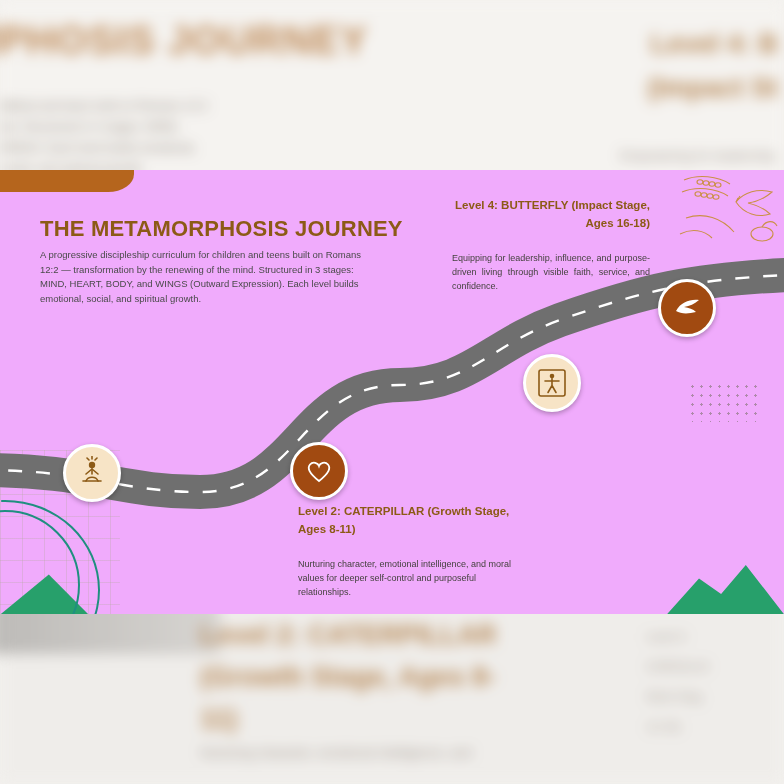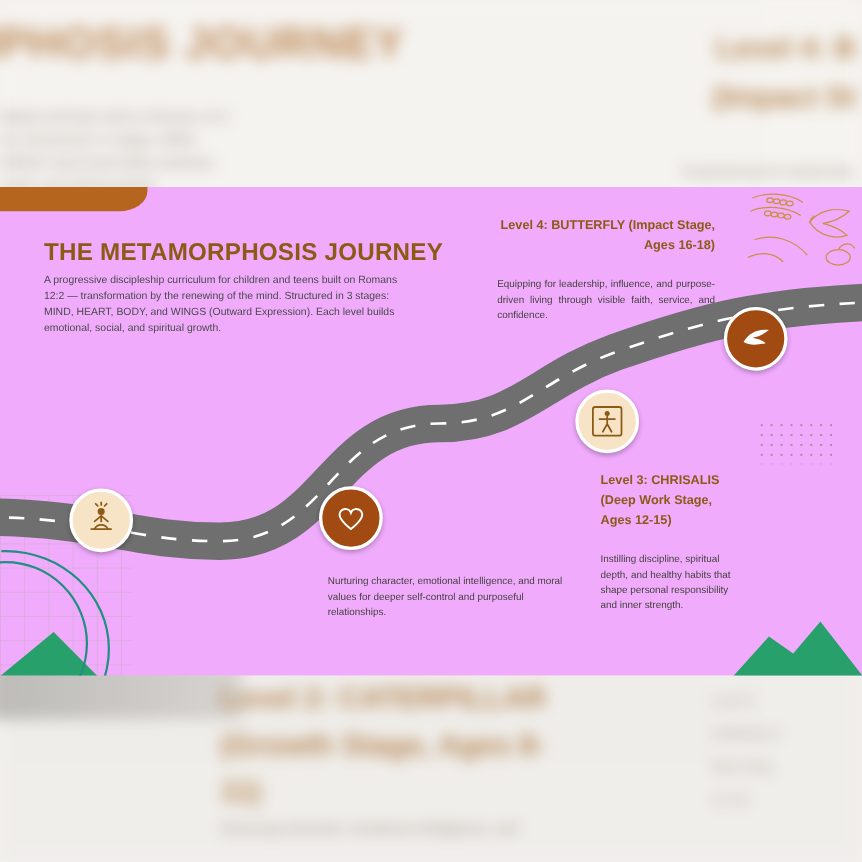--- a/index.html
+++ b/index.html
@@ -245,26 +245,23 @@
       <ellipse cx="84" cy="62" rx="11" ry="7"></ellipse>
       <path d="M84 55 C88 48 96 48 99 54"></path>
     </g>
   </svg>
 
   <div class="head-title">THE METAMORPHOSIS JOURNEY</div>
   <div class="head-para">A progressive discipleship curriculum for children and teens built on Romans 12:2 — transformation by the renewing of the mind. Structured in 3 stages: MIND, HEART, BODY, and WINGS (Outward Expression). Each level builds emotional, social, and spiritual growth.</div>
 
 
   <div class="lv" style="left:298px; top:332px; width:216px;">
+    <div class="lv-title">Level 2: CATERPILLAR (Growth Stage, Ages 8-11)</div>
     <div class="lv-body">Nurturing character, emotional intelligence, and moral values for deeper self-control and purposeful relationships.</div>
   </div>
 
-  <div class="lv" style="left:546px; top:258px; width:128px;">
-    <div class="lv-title">Level 3: CHRISALIS (Deep Work Stage, Ages 12-15)</div>
-    <div class="lv-body">Instilling discipline, spiritual depth, and healthy habits that shape personal responsibility and inner strength.</div>
-  </div>
 
   <div class="lv right-align justify" style="left:452px; top:26px; width:198px;">
     <div class="lv-title">Level 4: BUTTERFLY (Impact Stage, Ages 16-18)</div>
     <div class="lv-body" style="text-align:justify">Equipping for leadership, influence, and purpose-driven living through visible faith, service, and confidence.</div>
   </div>
 
 </div>
 
 </body></html>

